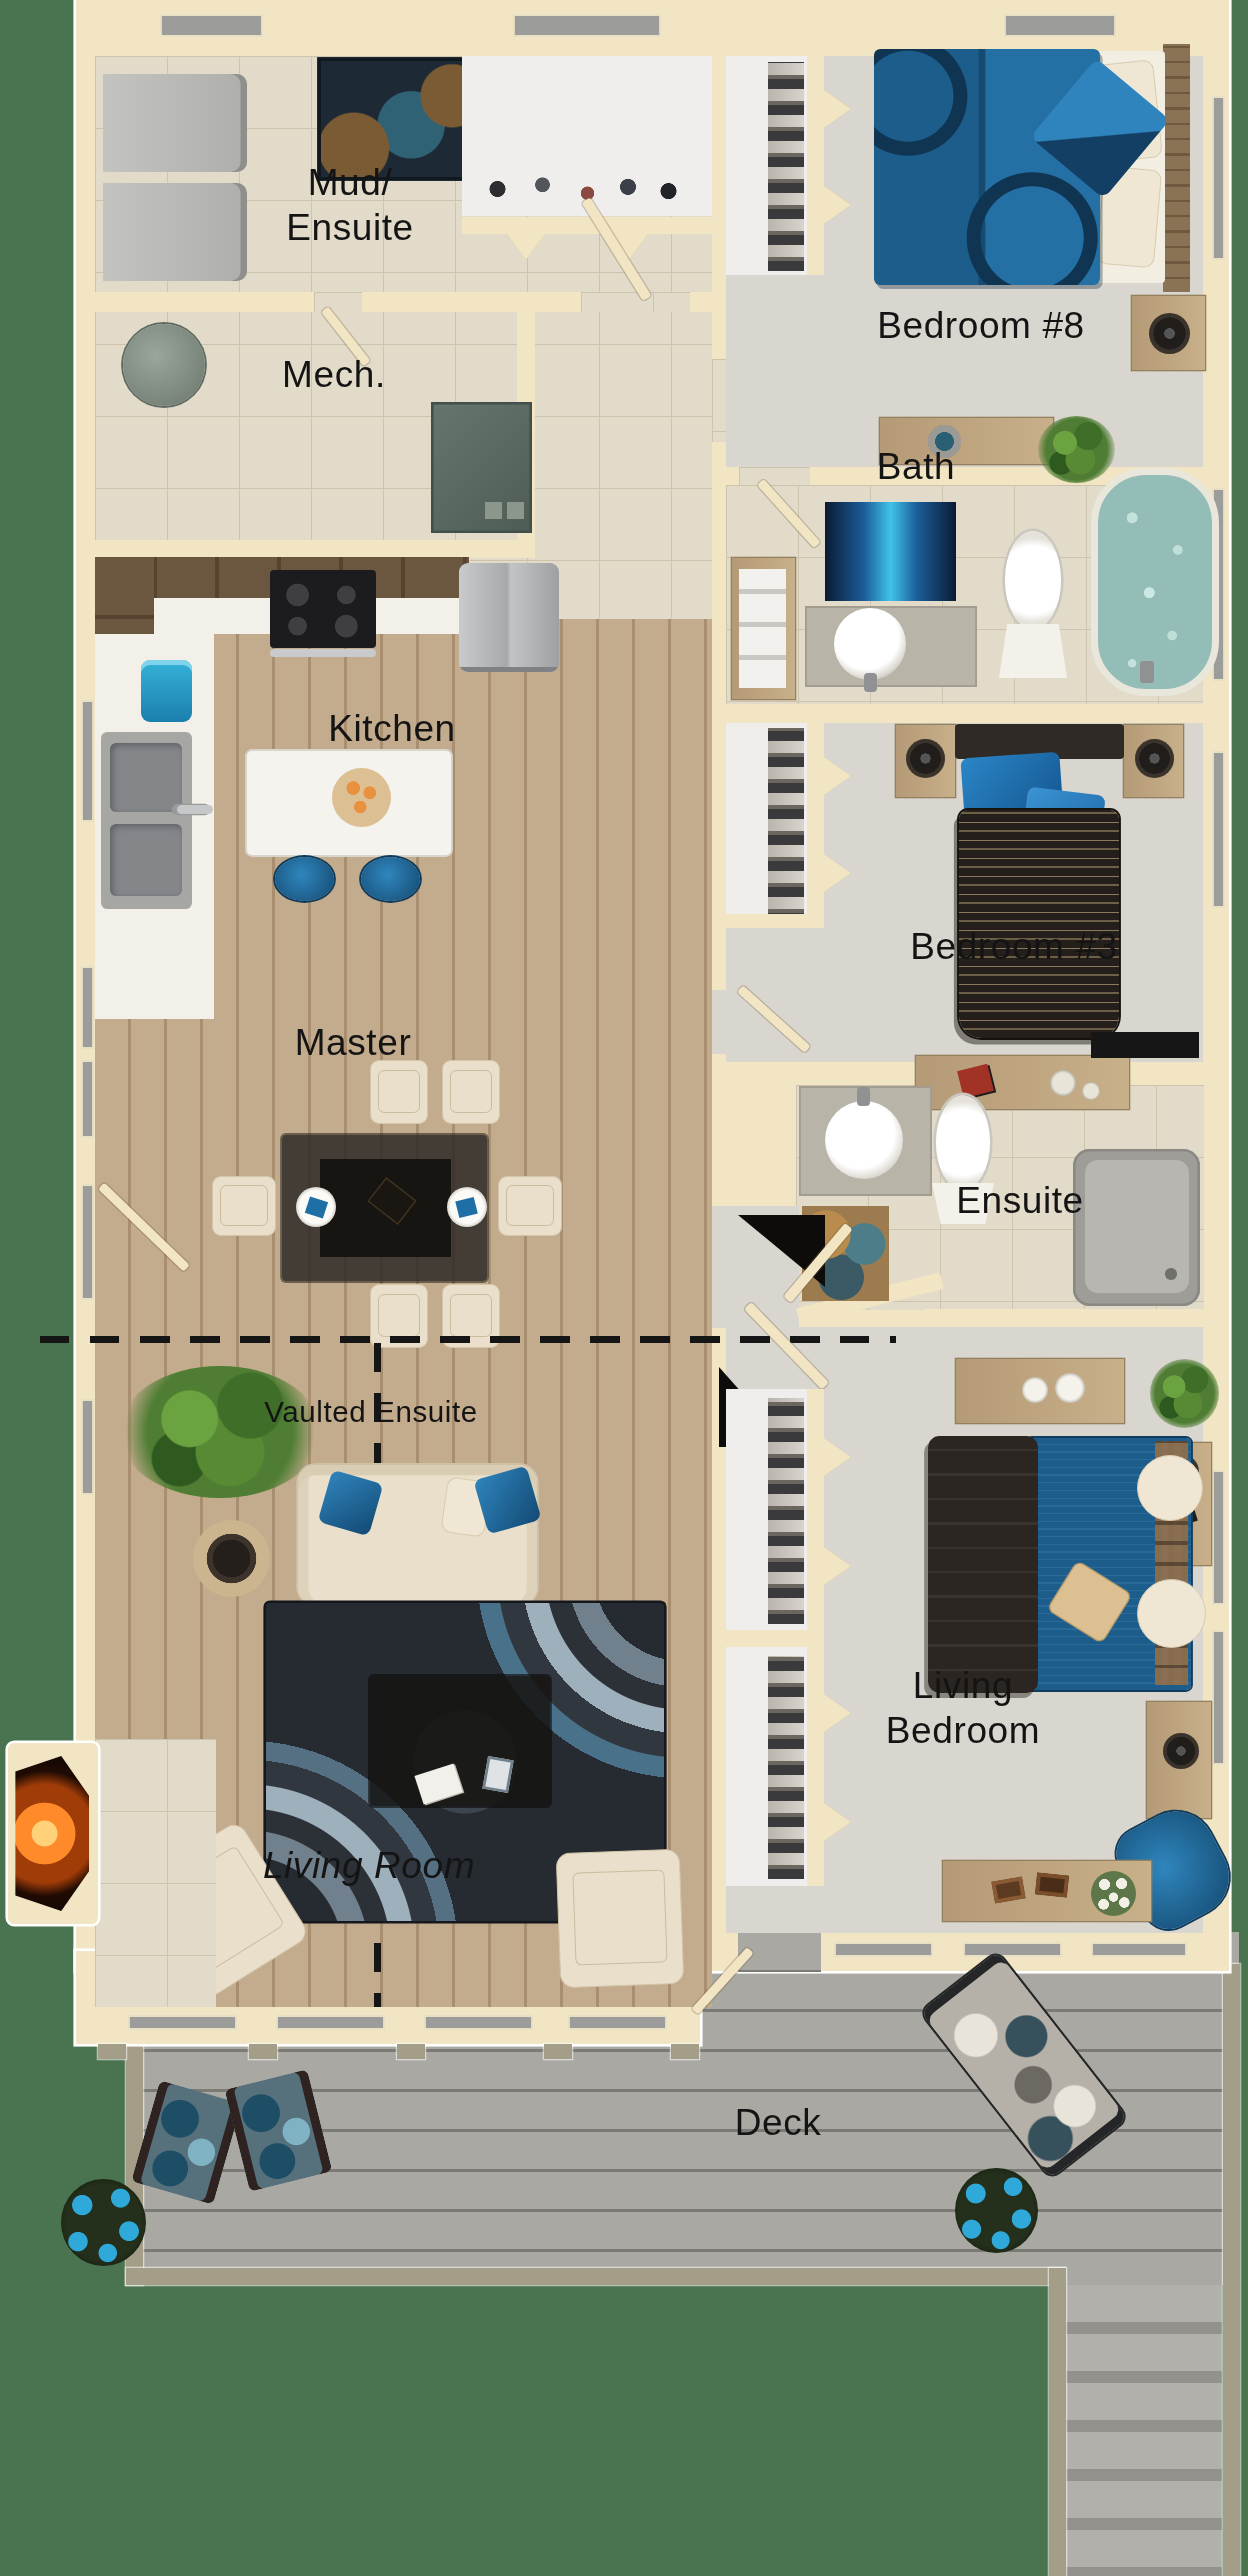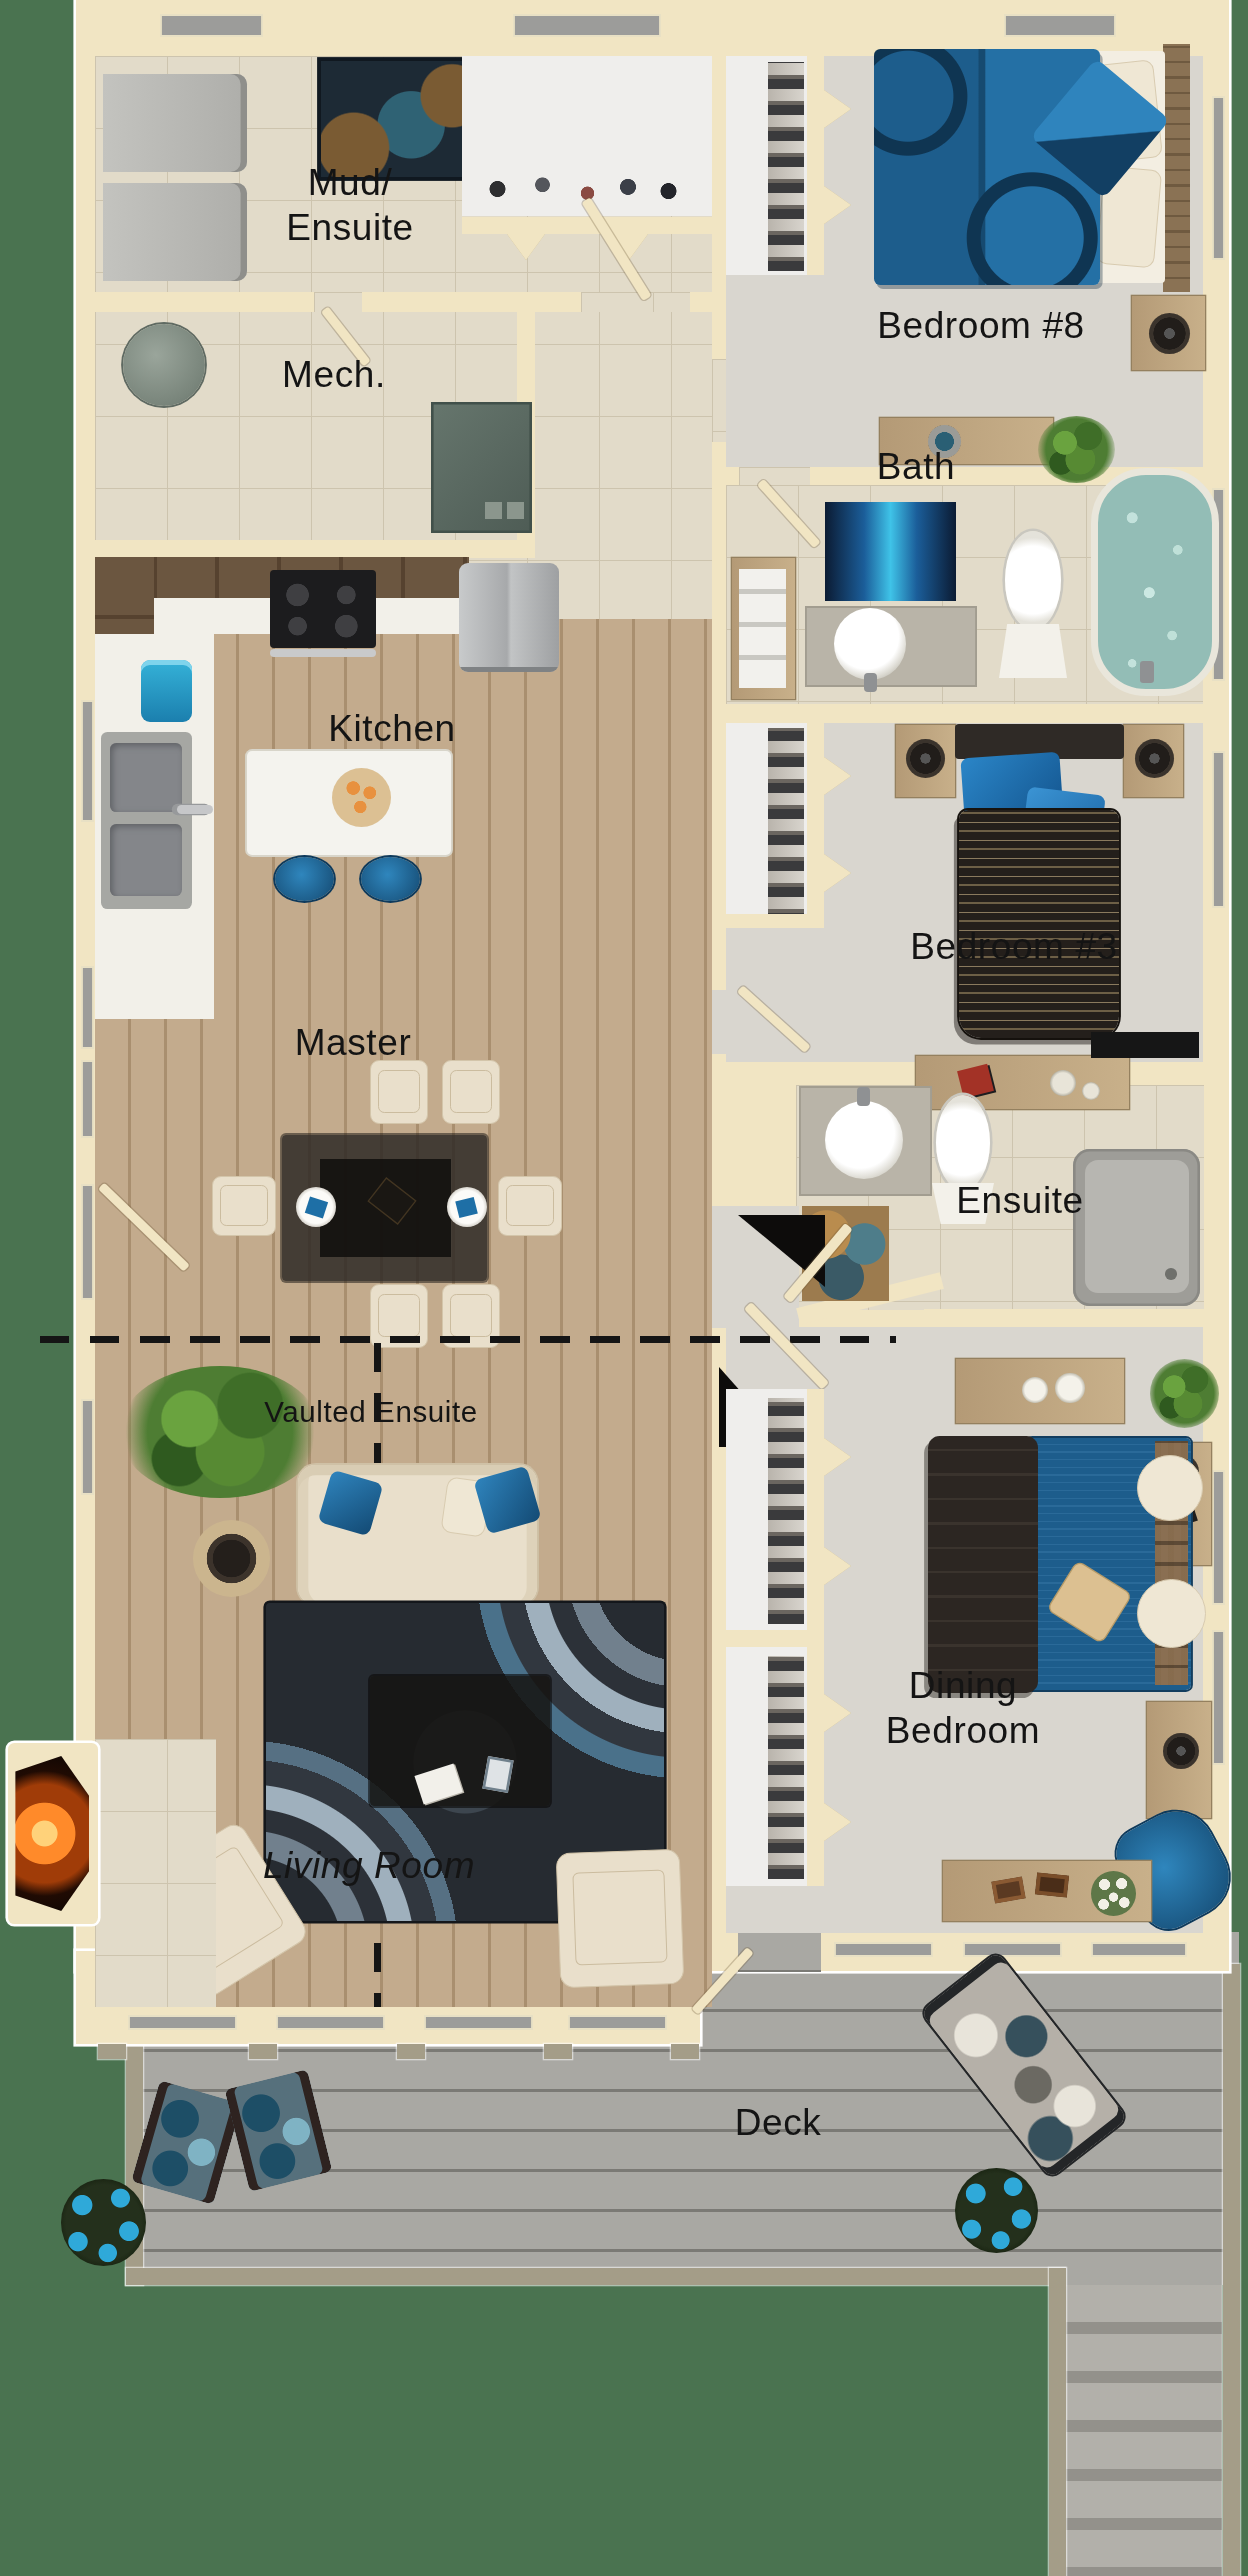--- a/index.html
+++ b/index.html
@@ -386,20 +386,20 @@
   </div>
   <div class="lbl" style="left:334px;top:352px;">Mech.</div>
   <div class="lbl" style="left:981px;top:303px;">Bedroom #8</div>
   <div class="lbl" style="left:916px;top:444px;">Bath</div>
   <div class="lbl" style="left:392px;top:706px;">Kitchen</div>
   <div class="lbl" style="left:1014px;top:924px;">Bedroom #3</div>
   <div class="lbl" style="left:353px;top:1020px;">Master</div>
   <div class="lbl" style="left:1020px;top:1178px;">Ensuite</div>
   <div class="lbl sm" style="left:371px;top:1394px;">Vaulted Ensuite</div>
   <div class="lbl" style="left:963px;top:1663px;">
-    <span style="display:block;">Dining</span>
+    <span style="display:block;">Living</span>
     <span style="display:block;text-align:center;">Bedroom</span>
   </div>
   <div class="lbl" style="left:369px;top:1843px;font-style:italic;">Living Room</div>
   <div class="lbl" style="left:778px;top:2100px;">Deck</div>
 
 </div>
 
 
 </body></html>

